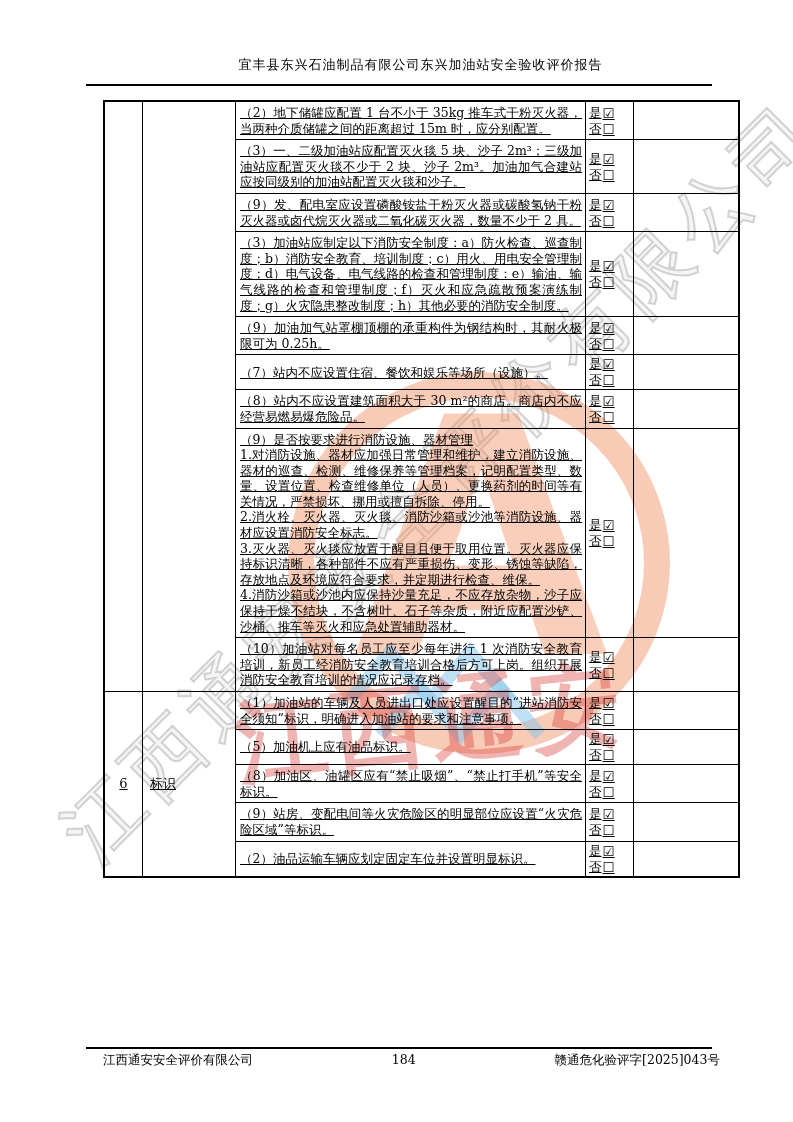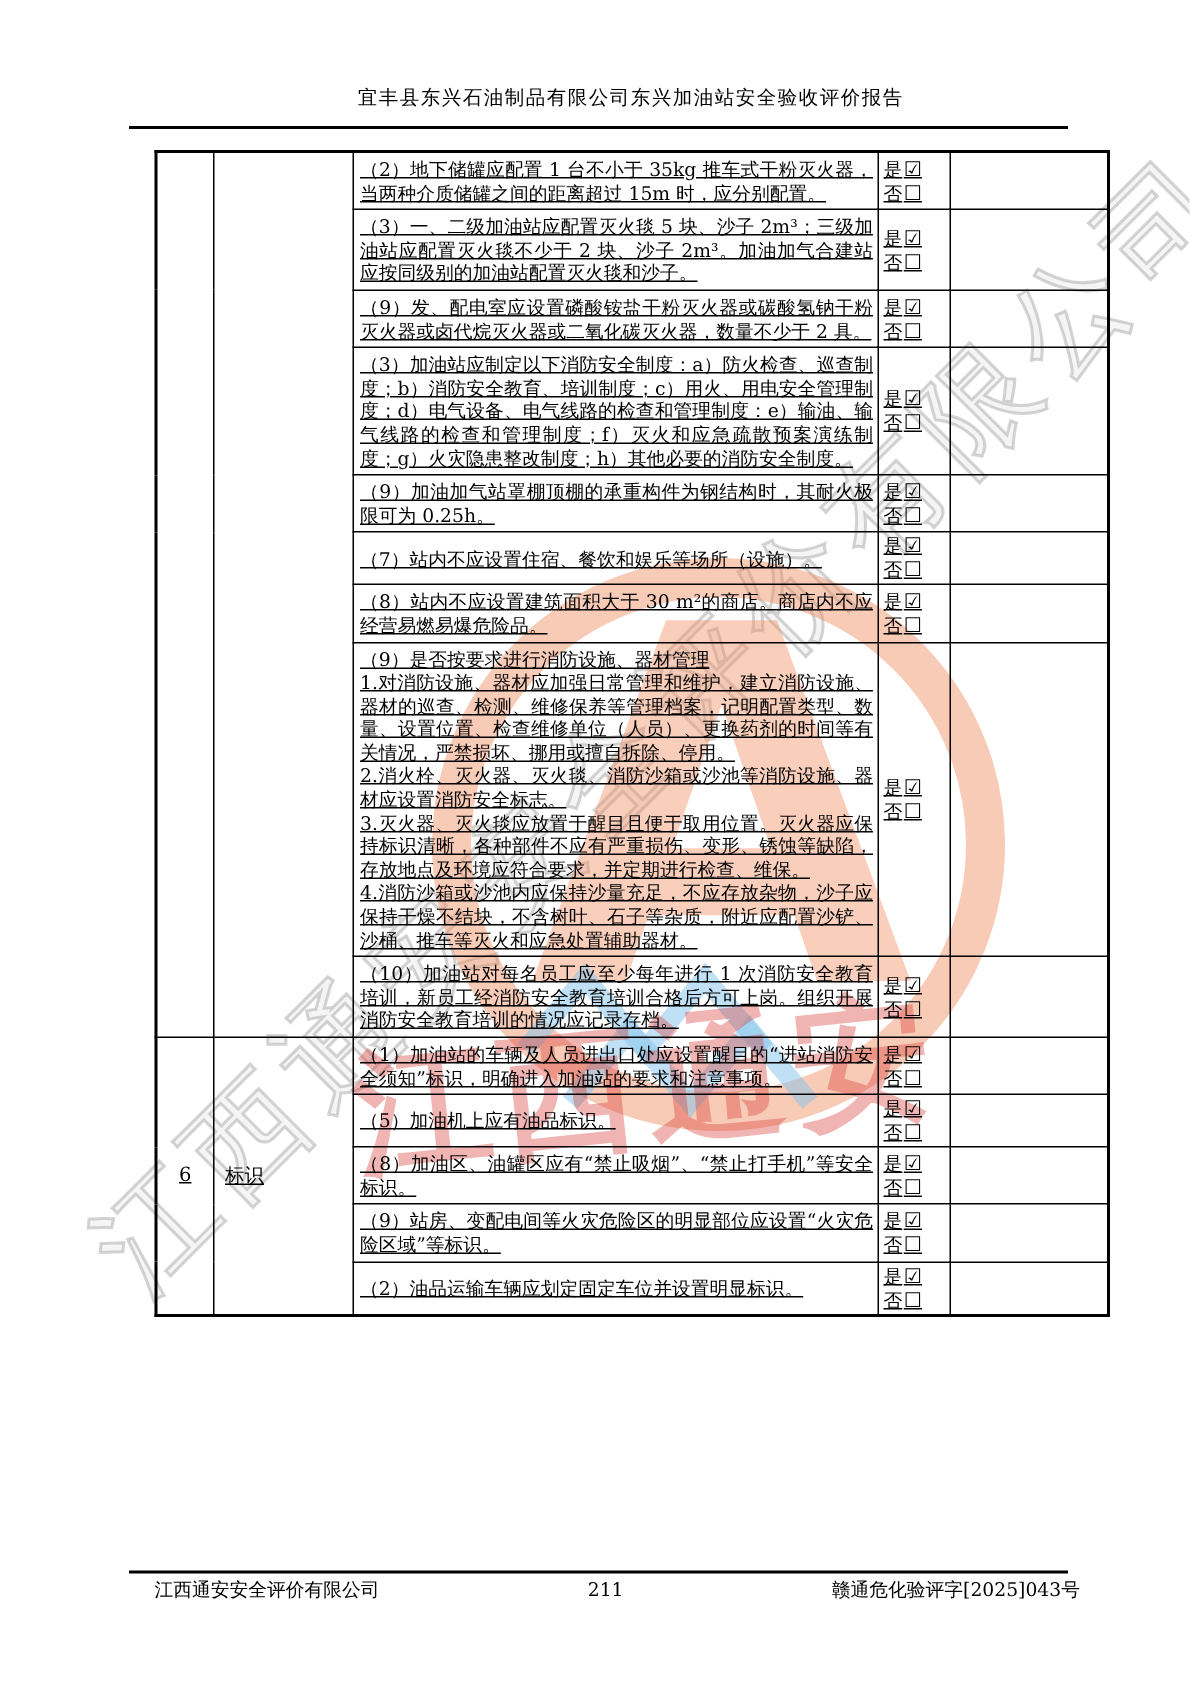--- a/index.html
+++ b/index.html
@@ -351,17 +351,17 @@
             </div>
           </td>
           <td class="col-remark"></td>
         </tr>
       </tbody>
   </table>
 
   <div class="footer-rule"></div>
   <div class="footer-row">
     <span>江西通安安全评价有限公司</span>
-    <span>211</span>
+    <span>184</span>
     <span>赣通危化验评字[2025]043号</span>
   </div>
 
 </div>
 
 </body></html>

